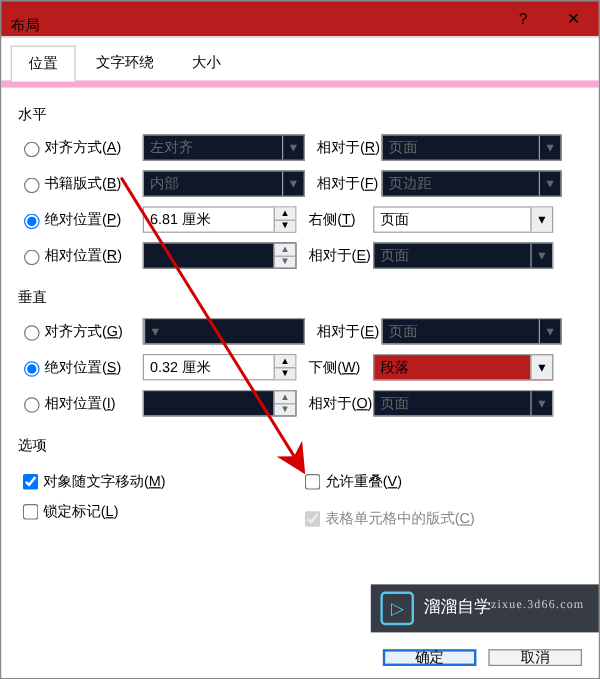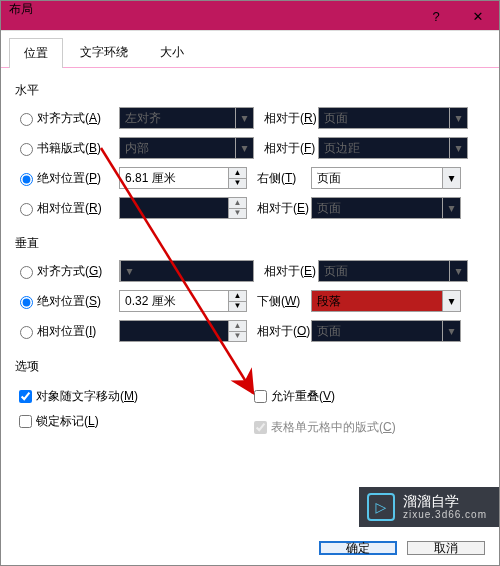--- a/index.html
+++ b/index.html
@@ -16,36 +16,36 @@
   .dialog {
     width: 500px;
     height: 566px;
     border: 1px solid #888;
     background: #fff;
     position: absolute;
     top: 0; left: 0;
   }
   .titlebar {
     height: 30px;
-    background: #be185d;
-    display: flex;
-    align-items: flex-start;
+    background: #b91c1c;
+    display: flex;
+    align-items: flex-end;
     padding-left: 8px;
     border-bottom: 1px solid #ddd;
   }
   .titlebar .title { flex: 1; font-size: 12px; }
   .titlebar .btn {
     width: 42px; height: 30px;
     display: flex; align-items: center; justify-content: center;
     font-size: 13px;
   }
   .tabs {
     display: flex;
     padding: 6px 8px 0 8px;
-    border-bottom: 1px solid #f9a8d4;
+    border-bottom: 6px solid #f9a8d4;
   }
   .tab {
     padding: 6px 14px;
     border: 1px solid transparent;
     border-bottom: none;
     margin-right: 2px;
     font-size: 12px;
     cursor: pointer;
   }
   .tab.active {
@@ -117,21 +117,21 @@
     height:40px;
     padding:0 12px 0 8px;
     background:rgba(20,25,35,0.85);
     color:#fff; font-size:14px;
   }
   .watermark .ico{
     width:28px;height:28px;border:2px solid #58c5eb;border-radius:4px;
     display:flex;align-items:center;justify-content:center;margin-right:8px;
     color:#58c5eb;font-size:14px;
   }
-  .watermark .txt{display:flex;flex-direction:column;line-height:1.15;}
+  .watermark .txt{display:flex;flex-direction:row;line-height:1.15;font-family:Liberation Serif, serif;}
   .watermark .txt .sub{font-size:10px;letter-spacing:1px;color:#ccc;}
   svg.arrow-annot{position:absolute;top:0;left:0;pointer-events:none;}
 </style>
 </head>
 <body>
 
 <div class="dialog">
 
   <div class="titlebar">
     <div class="title">布局</div>

